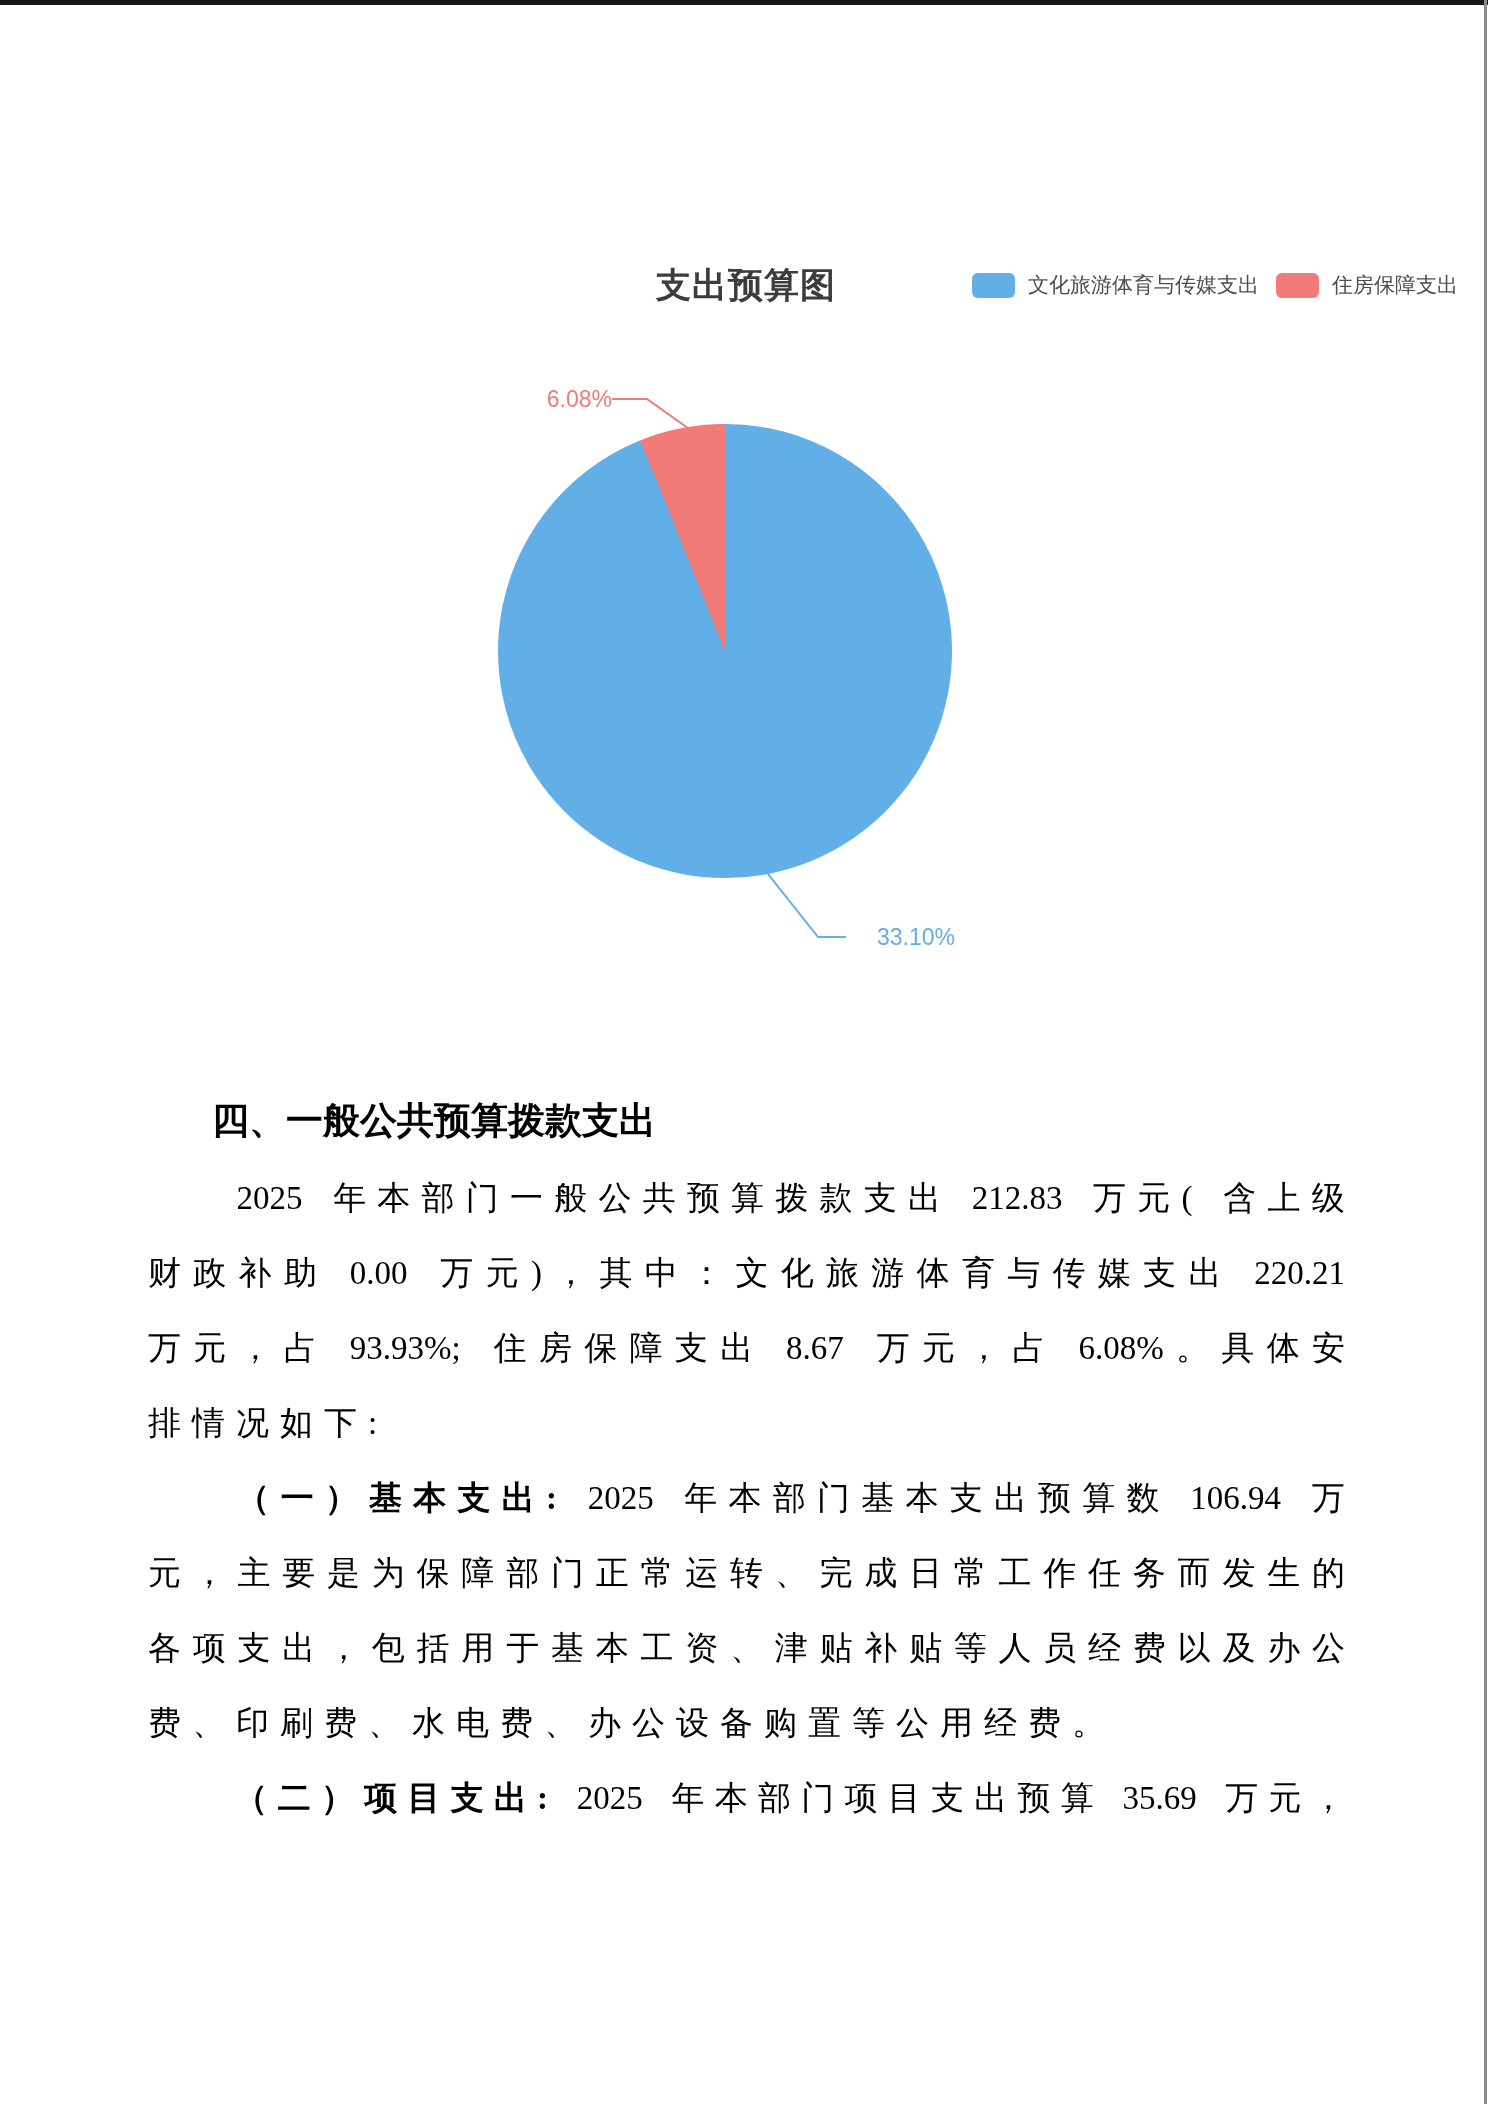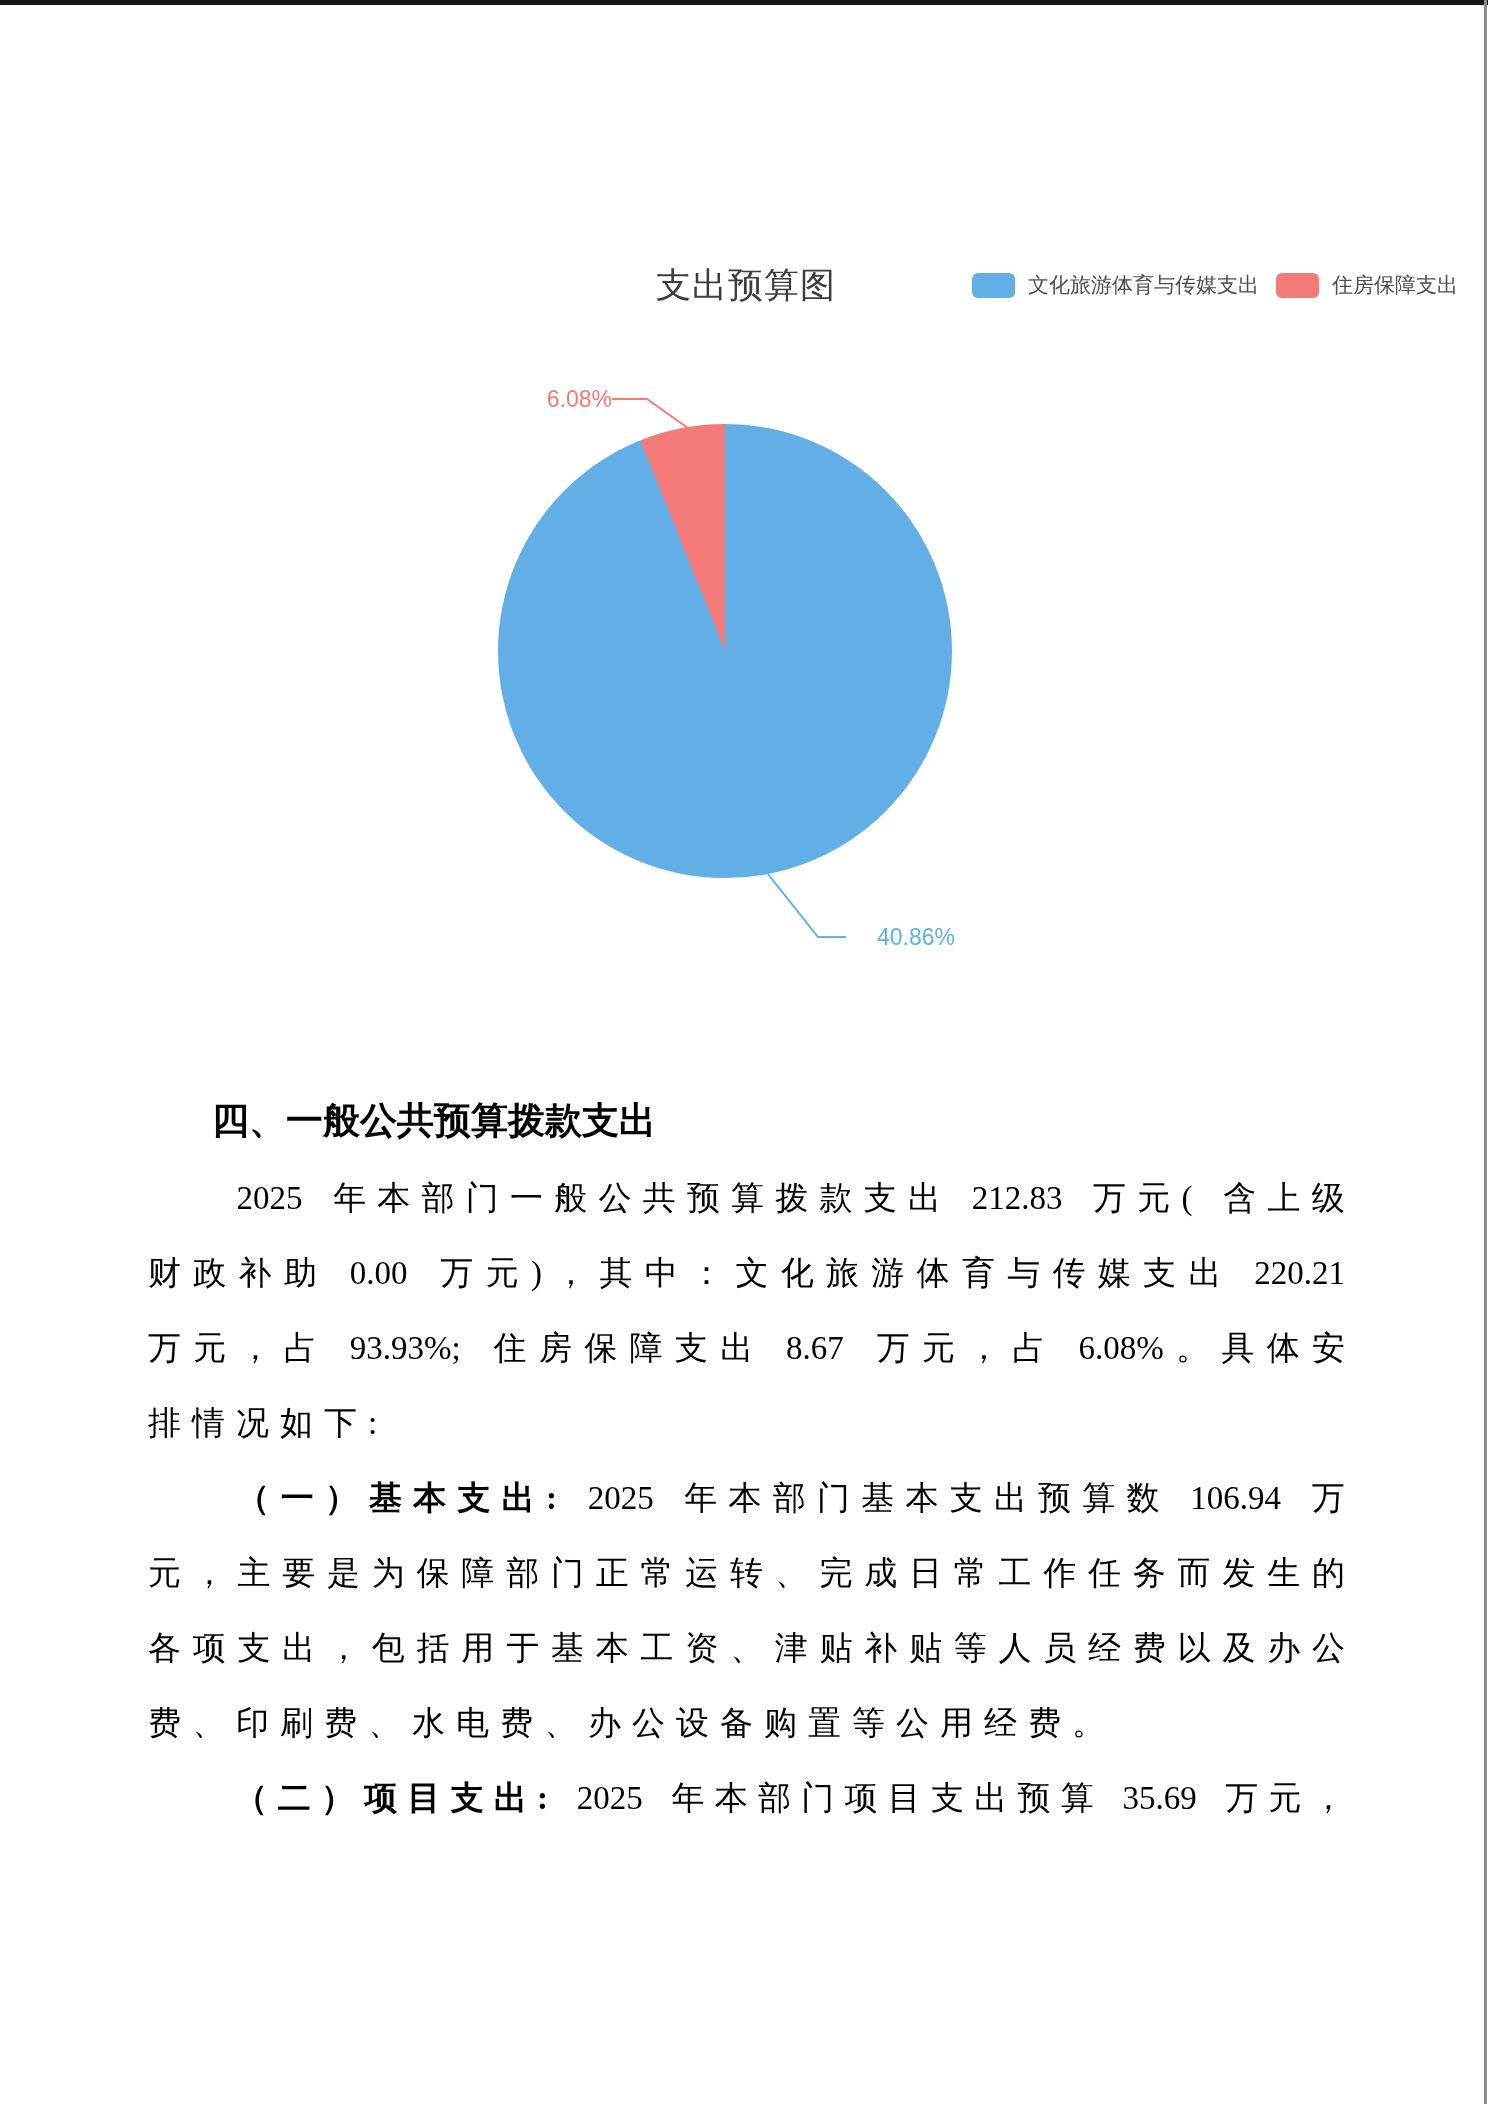--- a/index.html
+++ b/index.html
@@ -2,21 +2,21 @@
 <html><head>
 <meta charset="utf-8">
 <style>
   html,body{margin:0;padding:0;background:#e8e8e8;}
   .page{position:relative;width:1488px;height:2104px;background:#ffffff;overflow:hidden;
         font-family:"Liberation Sans",sans-serif;}
   .top-border{position:absolute;top:0;left:0;width:100%;height:5px;}
   .right-border{position:absolute;top:0;right:1px;width:3px;height:100%;}
 
   
-  .chart-title{position:absolute;left:656px;top:262px;font-size:35px;font-weight:400;
+  .chart-title{position:absolute;left:656px;top:262px;font-size:35px;font-weight:700;
                letter-spacing:1px;white-space:nowrap;}
   .legend{position:absolute;left:972px;top:271px;display:flex;flex-direction:row;gap:17px;}
   .legend-row{display:flex;align-items:center;gap:13px;}
   .legend-swatch{width:43px;height:25px;border-radius:6px;flex:0 0 auto;}
   .legend-label{font-size:21px;white-space:nowrap;}
   .pie{position:absolute;left:498px;top:424px;width:454px;height:454px;border-radius:50%;}
   .leader-svg{position:absolute;left:0;top:0;pointer-events:none;}
   .pct-label{position:absolute;font-size:23px;line-height:30px;white-space:nowrap;}
   .pct-red{left:470px;top:384px;width:142px;text-align:right;}
   .pct-blue{left:877px;top:922px;}
@@ -52,21 +52,21 @@
       </div>
 
     <div class="pie" style="background: conic-gradient(rgb(98, 174, 231) 0deg, rgb(98, 174, 231) 338.11deg, rgb(242, 122, 120) 338.11deg, rgb(242, 122, 120) 360deg);"></div>
 
     <svg class="leader-svg" width="1488" height="1000">
       <polyline points="612,399 647,399 692,431" fill="none" stroke-width="2" stroke="#F27A78"></polyline>
       <polyline points="768,874 818,937 846,937" fill="none" stroke-width="2" stroke="#62AEE7"></polyline>
     </svg>
 
     <div class="pct-label pct-red" style="color: rgb(242, 122, 120);">6.08%</div>
-    <div class="pct-label pct-blue" style="color: rgb(98, 174, 231);">40.86%</div>
+    <div class="pct-label pct-blue" style="color: rgb(98, 174, 231);">33.10%</div>
   </div>
 
   <div class="doc-heading">四、一般公共预算拨款支出</div>
   <div class="doc-lines">
       <div class="doc-line justify">
         <span>　</span>
         <span>　</span>
         <span>2025</span>
         <span>&nbsp;</span>
         <span>年</span>

